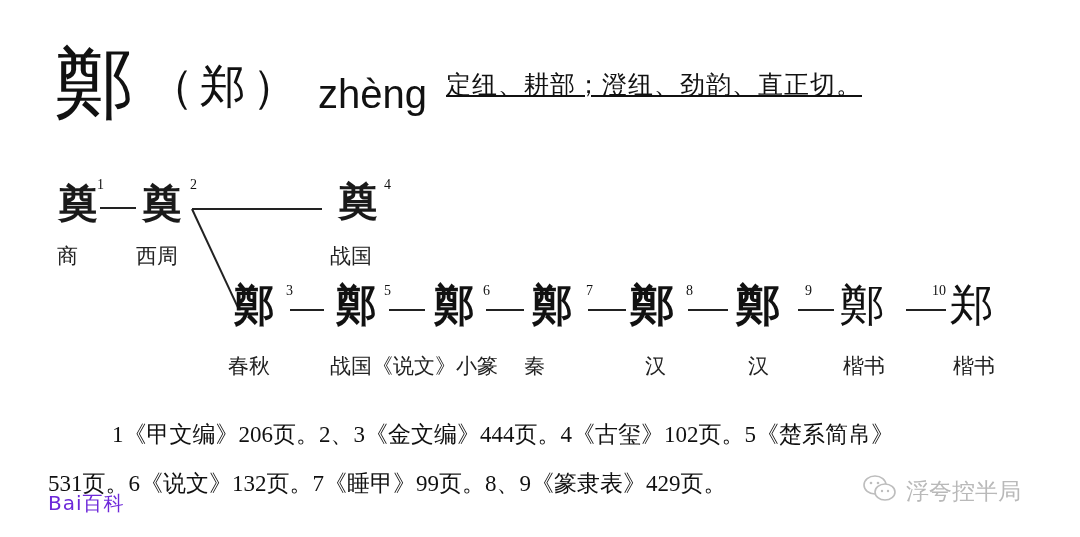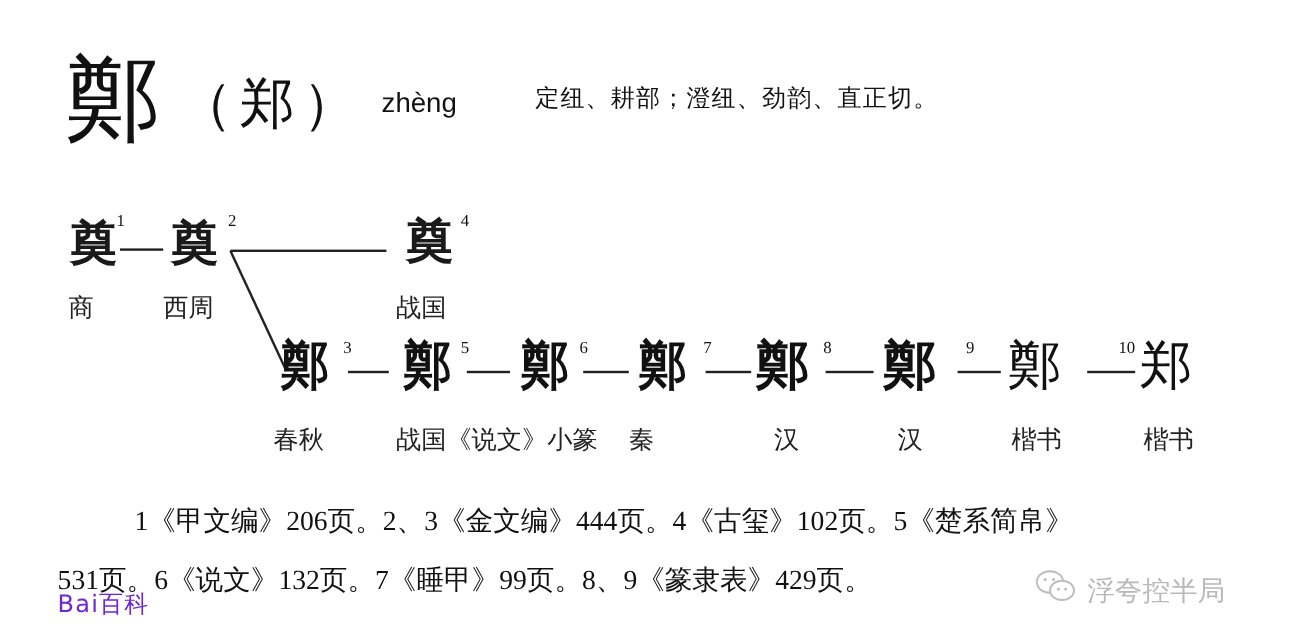--- a/index.html
+++ b/index.html
@@ -4,22 +4,22 @@
 <style>
   html, body { margin: 0; padding: 0; }
   body {
     width: 1080px; height: 537px; background: #ffffff; position: relative;
     overflow: hidden; color: #111;
     font-family: "DejaVu Serif", "Liberation Serif", serif;
   }
   .abs { position: absolute; white-space: nowrap; }
   .head-char { left: 55px; top: 38px; font-size: 78px; line-height: 90px; font-family: "DejaVu Serif", serif; }
   .head-paren { left: 148px; top: 56px; font-size: 46px; line-height: 60px; letter-spacing: 6px; font-family: "DejaVu Sans", sans-serif; }
-  .pinyin { left: 318px; top: 72px; font-size: 23px; font-family: "Liberation Sans", sans-serif; }
-  .fanqie { left: 446px; top: 68px; font-size: 20px; font-family: "DejaVu Sans", sans-serif; letter-spacing: 1px; }
+  .pinyin { left: 318px; top: 72px; font-size: 40px; font-family: "Liberation Sans", sans-serif; }
+  .fanqie { left: 446px; top: 68px; font-size: 25px; font-family: "DejaVu Sans", sans-serif; letter-spacing: 1px; text-decoration: underline; }
 
   .glyph { font-size: 44px; line-height: 50px; font-weight: bold; font-family: "DejaVu Serif", serif; }
   .glyph.seal { font-family: "DejaVu Sans", sans-serif; font-weight: bold; transform: scaleX(0.9); }
   .glyph.ancient { font-size: 40px; color: #1a1a1a; }
   .num { font-size: 14px; font-family: "Liberation Serif", serif; }
   .period { font-size: 21px; font-family: "DejaVu Sans", sans-serif; color: #222; }
   .dash { height: 2px; background: #222; }
   .diag { height: 2px; background: #222; transform-origin: 0 50%; }
 
   .refs { font-size: 23px; line-height: 30px; font-family: "Liberation Serif", "DejaVu Serif", serif; color: #111; text-align: center; }

